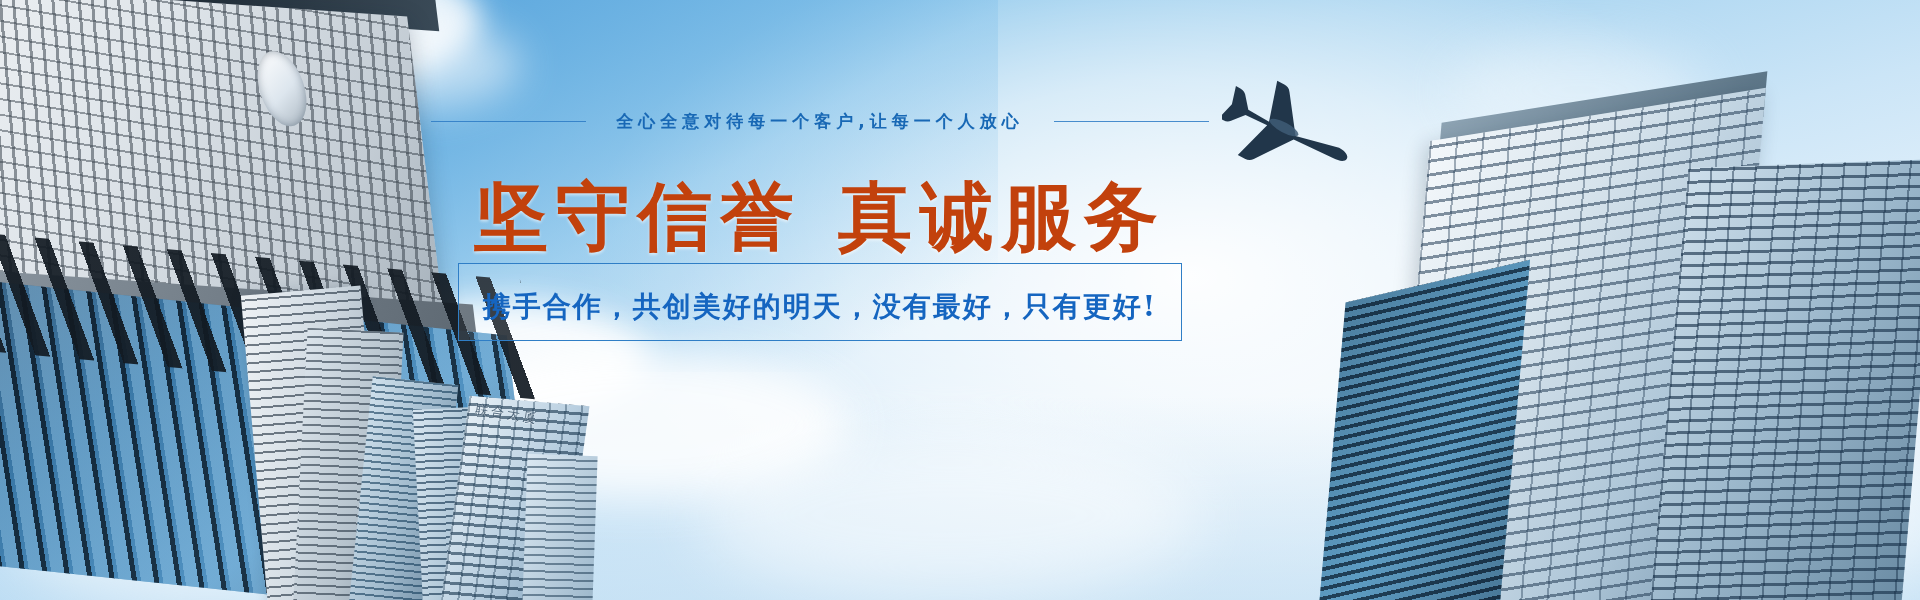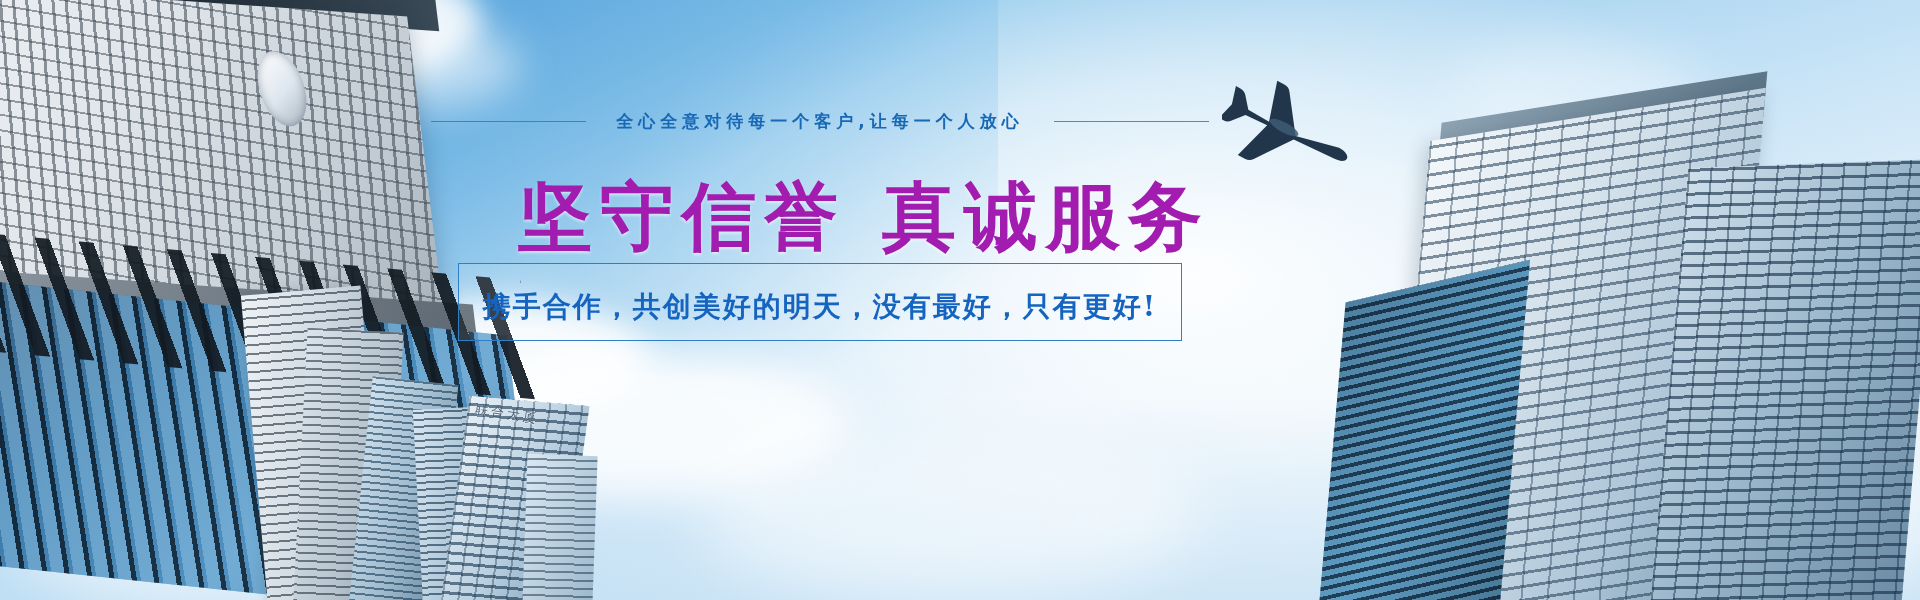--- a/index.html
+++ b/index.html
@@ -201,24 +201,23 @@
     font-family:"DejaVu Sans","Liberation Sans",sans-serif;
     font-size:17px;font-weight:700;letter-spacing:5px;
     color:#1868b5;white-space:nowrap;
   }
   .headline{
     position:absolute;left:0;top:168px;width:1640px;
     text-align:center;
     font-family:"DejaVu Serif","Liberation Serif",serif;
     font-weight:700;
     font-size:74px;letter-spacing:8px;
-    color:#a21caf;
+    color:#c2410c;
     white-space:nowrap;
     text-shadow:0 2px 3px rgba(255,255,255,.55);
-    padding-left:44px;
   }
   .headline .gap{display:inline-block;width:36px;}
   .subtitle-wrap{
     position:absolute;left:0;top:263px;width:1640px;
     display:flex;justify-content:center;
   }
   .subtitle{
     border:1.6px solid #2f7ec6;
     padding:24px 24px 14px 24px;
     font-family:"DejaVu Serif","Liberation Serif",serif;

